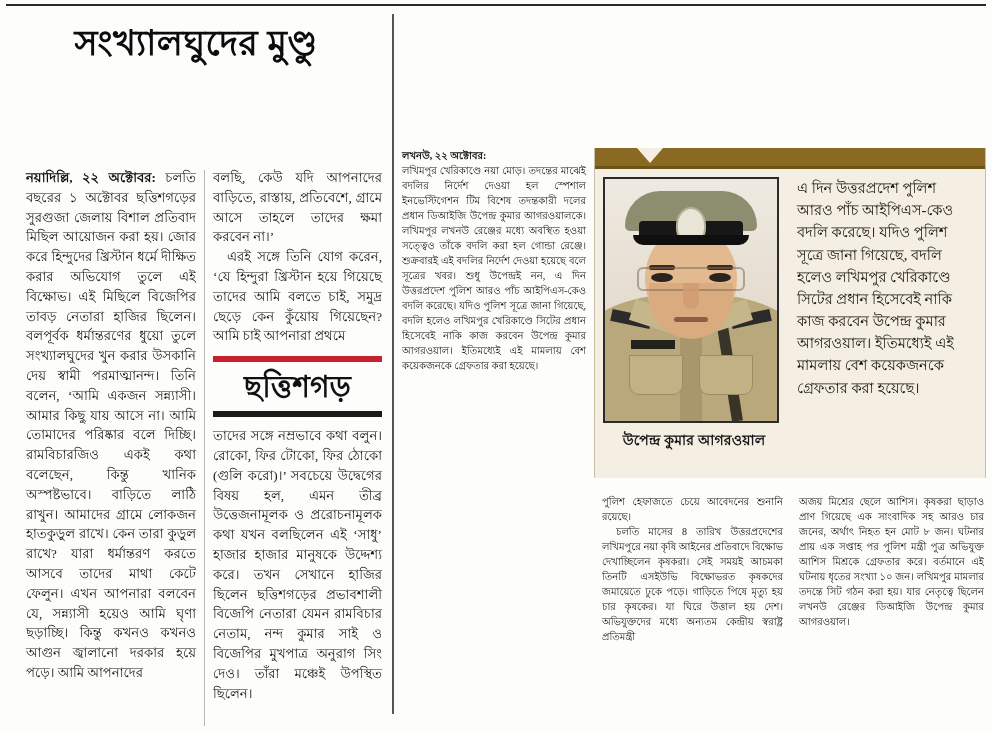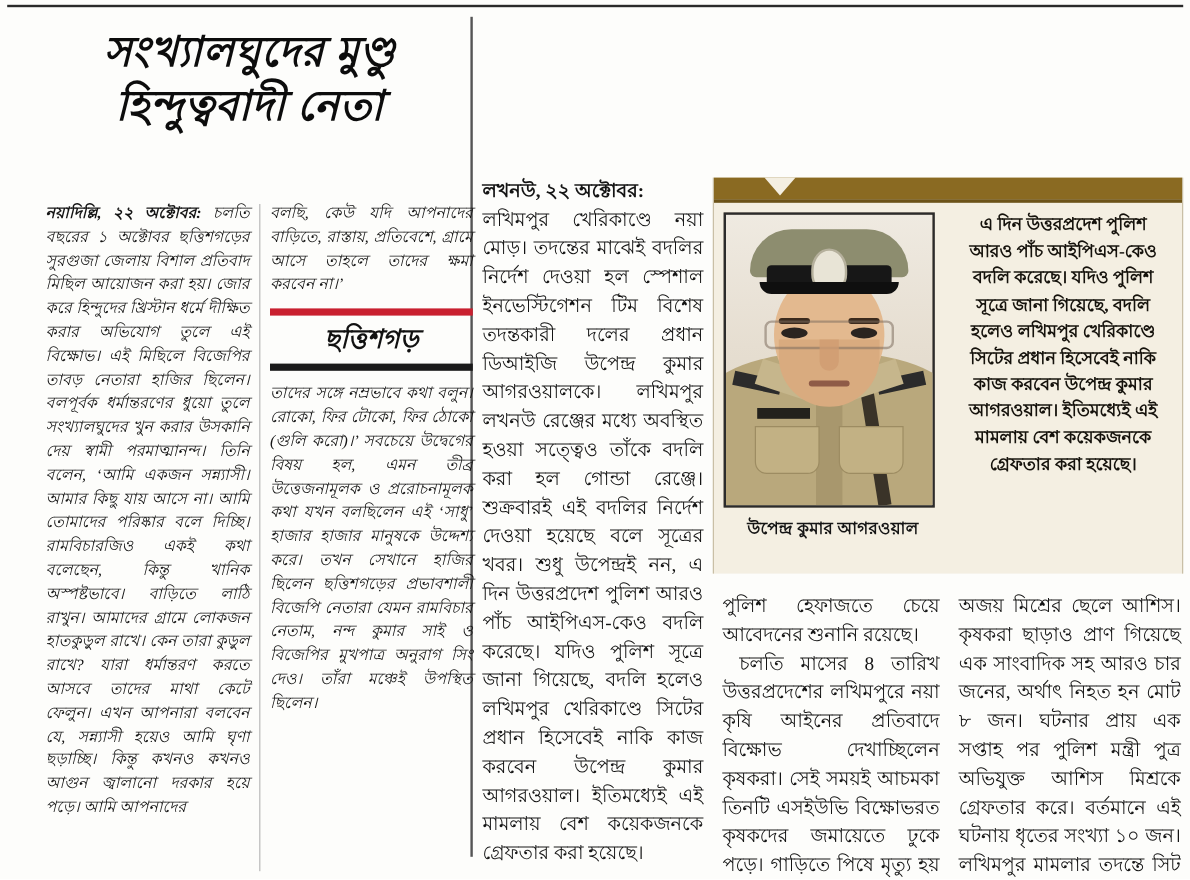--- a/index.html
+++ b/index.html
@@ -38,24 +38,23 @@
     left: 392px;
     width: 2px;
     height: 700px;
     background: #555;
   }
 
   
   .left-article {
     position: absolute;
     top: 18px;
-    left: 16px;
+    left: 4px;
     width: 384px;
     height: 706px;
-    font-style: italic;
   }
   .headline-left {
     text-align: center;
     font-weight: bold;
     font-size: 35px;
     line-height: 1.28;
     letter-spacing: 0.5px;
     color: #0c0c0c;
     padding: 4px 6px 2px 6px;
     font-family: "Liberation Serif", "DejaVu Serif", serif;
@@ -103,21 +102,21 @@
     margin: 10px 0 9px 0;
   }
   .region-bar-red {
     height: 6px;
     background: #c9202f;
     margin-bottom: 7px;
   }
   .region-name {
     text-align: center;
     font-weight: bold;
-    font-size: 22px;
+    font-size: 30px;
     line-height: 1.1;
     color: #111;
     padding: 1px 0 4px 0;
   }
   .region-bar-black {
     height: 6px;
     background: #1a1a1a;
     margin-top: 4px;
   }
 
@@ -315,72 +314,71 @@
   .sidebar-col {
     flex: 1 1 auto;
     padding-left: 12px;
     padding-right: 2px;
     box-sizing: border-box;
   }
   .sidebar-text {
     font-size: 14.6px;
     line-height: 1.52;
     color: #15120c;
-    text-align: center;
-    font-weight: bold;
+    text-align: left;
   }
 
   .right-lower {
     position: absolute;
     top: 476px;
     left: 0;
     width: 590px;
     height: 250px;
     display: flex;
   }
   .col-right-3 { width: 196px; padding: 0 8px 0 4px; box-sizing: border-box; position: relative;}
   .col-right-4 { width: 197px; padding: 0 8px 0 8px; box-sizing: border-box; position: relative;}
   .col-right-5 { width: 197px; padding: 0 4px 0 8px; box-sizing: border-box; position: relative;}
 
   .body-text-r {
-    font-size: 16px;
+    font-size: 10px;
     line-height: 1.50;
     text-align: justify;
     color: #141414;
   }
   .body-text-r p { margin: 0; }
   .body-text-r p.indent { text-indent: 14px; }
 </style>
 </head>
 <body>
 
 <div class="page">
 
   <div class="top-rule"></div>
   <div class="article-split"></div>
 
   <div class="left-article">
 
     <div class="headline-left">
       <div>সংখ্যালঘুদের মুণ্ডু</div>
-      <div>হিন্দুত্ববাদী নেতা</div>
     </div>
 
     <div class="left-cols">
 
       <div class="colwrap col-left-1">
         <div class="body-text">
           <p><span class="dateline">নয়াদিল্লি, ২২ অক্টোবর:</span><span> চলতি বছরের ১ অক্টোবর ছত্তিশগড়ের সুরগুজা জেলায় বিশাল প্রতিবাদ মিছিল আয়োজন করা হয়। জোর করে হিন্দুদের খ্রিস্টান ধর্মে দীক্ষিত করার অভিযোগ তুলে এই বিক্ষোভ। এই মিছিলে বিজেপির তাবড় নেতারা হাজির ছিলেন। বলপূর্বক ধর্মান্তরণের ধুয়ো তুলে সংখ্যালঘুদের খুন করার উসকানি দেয় স্বামী পরমাত্মানন্দ। তিনি বলেন, ‘আমি একজন সন্ন্যাসী। আমার কিছু যায় আসে না। আমি তোমাদের পরিষ্কার বলে দিচ্ছি। রামবিচারজিও একই কথা বলেছেন, কিন্তু খানিক অস্পষ্টভাবে। বাড়িতে লাঠি রাখুন। আমাদের গ্রামে লোকজন হাতকুড়ুল রাখে। কেন তারা কুড়ুল রাখে? যারা ধর্মান্তরণ করতে আসবে তাদের মাথা কেটে ফেলুন। এখন আপনারা বলবেন যে, সন্ন্যাসী হয়েও আমি ঘৃণা ছড়াচ্ছি। কিন্তু কখনও কখনও আগুন জ্বালানো দরকার হয়ে পড়ে। আমি আপনাদের</span></p>
         </div>
       </div>
 
       <div class="colwrap col-left-2">
         <div class="vrule"></div>
         <div class="body-text">
           <p>বলছি, কেউ যদি আপনাদের বাড়িতে, রাস্তায়, প্রতিবেশে, গ্রামে আসে তাহলে তাদের ক্ষমা করবেন না।’</p>
+          <p class="indent">এরই সঙ্গে তিনি যোগ করেন, ‘যে হিন্দুরা খ্রিস্টান হয়ে গিয়েছে তাদের আমি বলতে চাই, সমুদ্র ছেড়ে কেন কুঁয়োয় গিয়েছেন? আমি চাই আপনারা প্রথমে</p>
         </div>
 
         <div class="region-block">
           <div class="region-bar-red" style="background: rgb(201, 32, 47);"></div>
           <div class="region-name">ছত্তিশগড়</div>
           <div class="region-bar-black" style="background: rgb(26, 26, 26);"></div>
         </div>
 
         <div class="body-text">
           <p>তাদের সঙ্গে নম্রভাবে কথা বলুন। রোকো, ফির টোকো, ফির ঠোকো (গুলি করো)।’ সবচেয়ে উদ্বেগের বিষয় হল, এমন তীব্র উত্তেজনামূলক ও প্ররোচনামূলক কথা যখন বলছিলেন এই ‘সাধু’ হাজার হাজার মানুষকে উদ্দেশ্য করে। তখন সেখানে হাজির ছিলেন ছত্তিশগড়ের প্রভাবশালী বিজেপি নেতারা যেমন রামবিচার নেতাম, নন্দ কুমার সাই ও বিজেপির মুখপাত্র অনুরাগ সিং দেও। তাঁরা মঞ্চেই উপস্থিত ছিলেন।</p>

